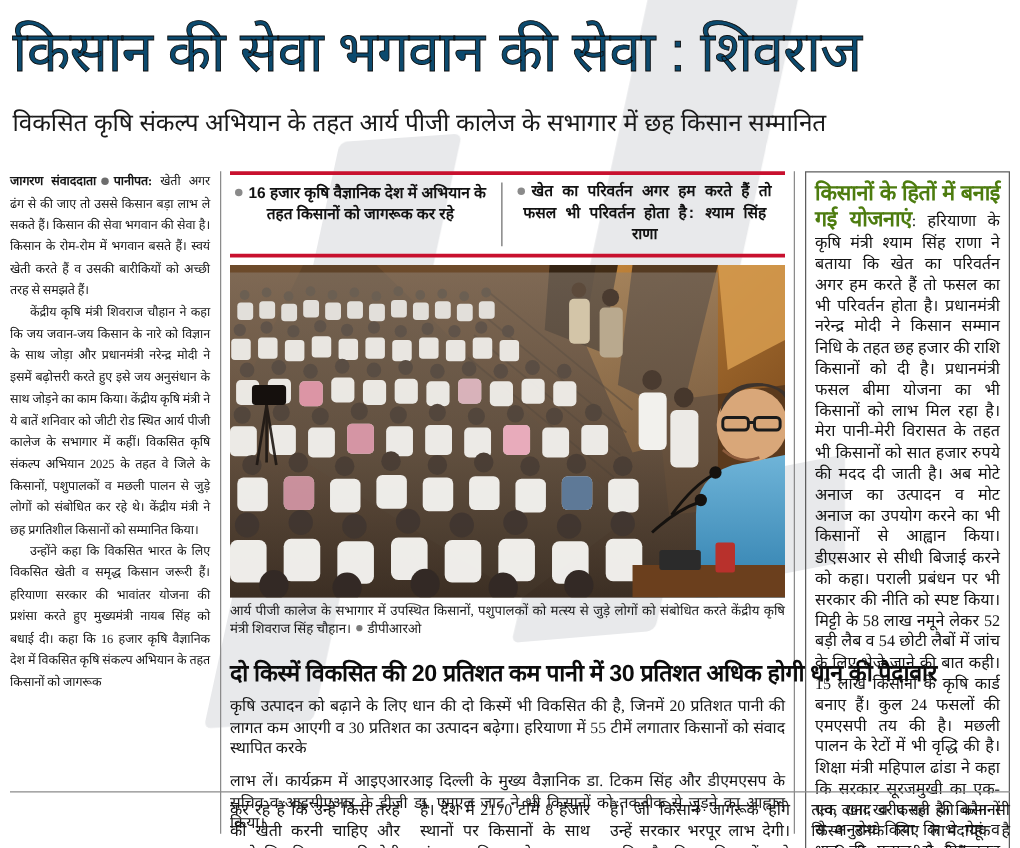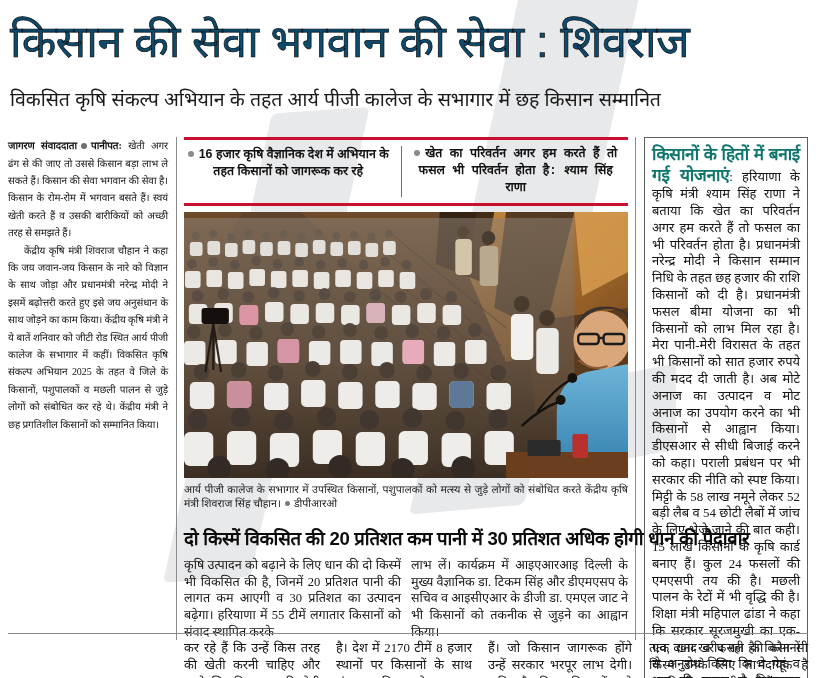--- a/index.html
+++ b/index.html
@@ -164,35 +164,36 @@
     line-height: 24px;
     white-space: nowrap;
     letter-spacing: -0.3px;
     margin: 8px 0 6px 0;
     color: #0c0c0c;
   }
 
   .mid-cols {
     display: flex;
     gap: 10px;
+    flex-direction: column;
   }
   .mid-cols .mc { flex: 1 1 0; }
   .mid-cols .mc p { font-size: 12.6px; line-height: 16.6px; margin: 0; text-align: justify; }
 
   
   .right-box {
     border: 1px solid #5e5e5e;
     padding: 6px 7px 6px 7px;
   }
   .right-title {
     font-family: "Liberation Sans", "DejaVu Sans", sans-serif;
     font-weight: 700;
     font-size: 17.2px;
     line-height: 21px;
-    color: #0f766e;
+    color: #4d7c0f;
     letter-spacing: -0.3px;
   }
   .right-body {
     font-size: 12.9px;
     line-height: 16.8px;
     text-align: justify;
     margin: 0;
   }
   .right-title-inline { display: inline; }
 
@@ -233,20 +234,21 @@
 <div class="page">
 
   <h1 class="headline">किसान की सेवा भगवान की सेवा : शिवराज</h1>
   <h2 class="subhead">विकसित कृषि संकल्प अभियान के तहत आर्य पीजी कालेज के सभागार में छह किसान सम्मानित</h2>
 
   <div class="body-grid">
 
     <div class="col-left">
       <p class="body-text"><span class="lead-tag">जागरण संवाददाता</span><span class="bullet-dot"></span><span class="lead-tag">पानीपत</span><span class="lead-tag">: </span><span>खेती अगर ढंग से की जाए तो उससे किसान बड़ा लाभ ले सकते हैं। किसान की सेवा भगवान की सेवा है। किसान के रोम-रोम में भगवान बसते हैं। स्वयं खेती करते हैं व उसकी बारीकियों को अच्छी तरह से समझते हैं।</span></p>
       <p class="body-text">केंद्रीय कृषि मंत्री शिवराज चौहान ने कहा कि जय जवान-जय किसान के नारे को विज्ञान के साथ जोड़ा और प्रधानमंत्री नरेन्द्र मोदी ने इसमें बढ़ोत्तरी करते हुए इसे जय अनुसंधान के साथ जोड़ने का काम किया। केंद्रीय कृषि मंत्री ने ये बातें शनिवार को जीटी रोड स्थित आर्य पीजी कालेज के सभागार में कहीं। विकसित कृषि संकल्प अभियान 2025 के तहत वे जिले के किसानों, पशुपालकों व मछली पालन से जुड़े लोगों को संबोधित कर रहे थे। केंद्रीय मंत्री ने छह प्रगतिशील किसानों को सम्मानित किया।</p>
+      <p class="body-text">उन्होंने कहा कि विकसित भारत के लिए विकसित खेती व समृद्ध किसान जरूरी हैं। हरियाणा सरकार की भावांतर योजना की प्रशंसा करते हुए मुख्यमंत्री नायब सिंह को बधाई दी। कहा कि 16 हजार कृषि वैज्ञानिक देश में विकसित कृषि संकल्प अभियान के तहत किसानों को जागरूक</p>
     </div>
 
     <div class="col-mid">
 
       <div class="rule-red"></div>
 
       <div class="kicker-row">
         <div class="kicker"><span class="bullet-dot"></span><span>16 हजार कृषि वैज्ञानिक देश में अभियान के तहत किसानों को जागरूक कर रहे</span></div>
         <div class="kicker second"><span class="bullet-dot"></span><span>खेत का परिवर्तन अगर हम करते हैं तो फसल भी परिवर्तन होता है: श्याम सिंह राणा</span></div>
       </div>

